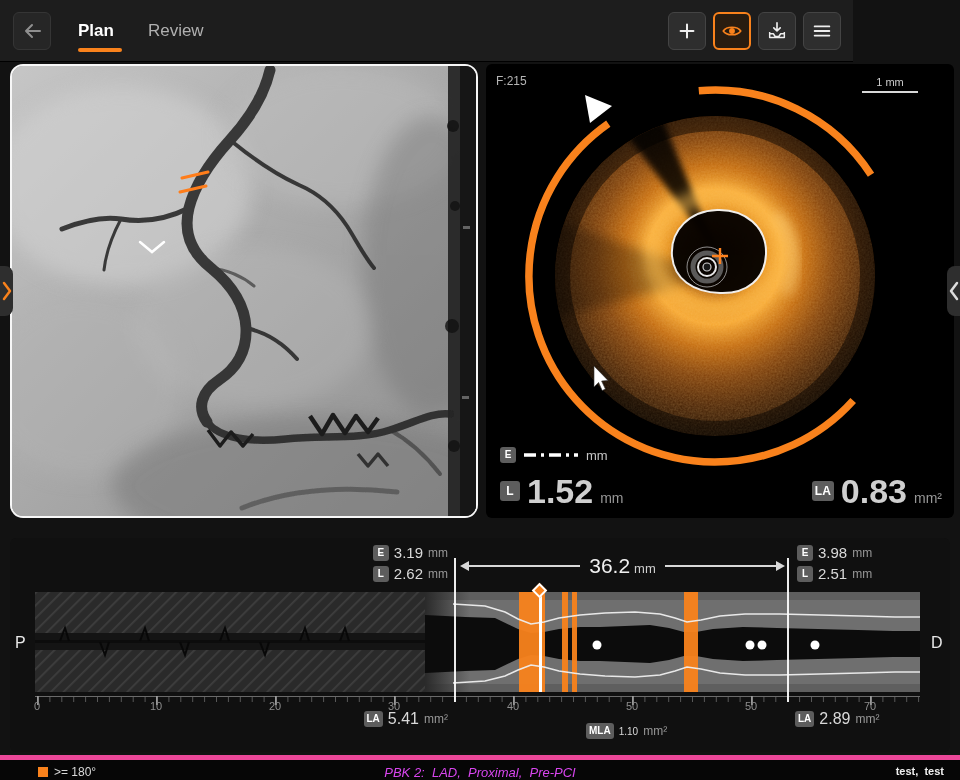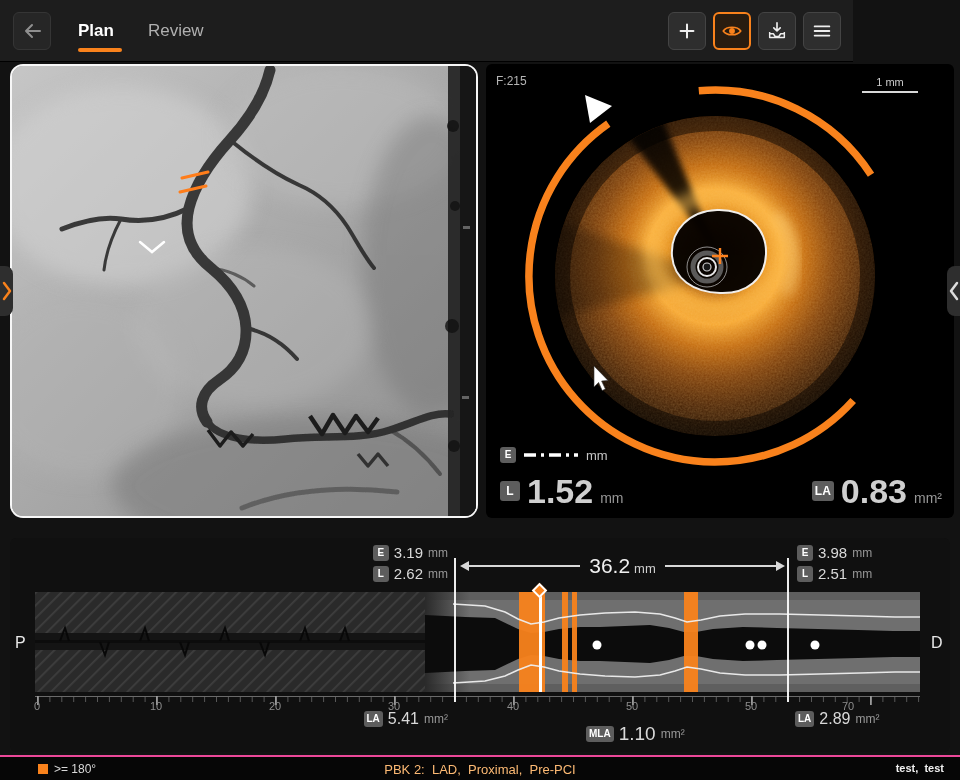--- a/index.html
+++ b/index.html
@@ -98,26 +98,26 @@
                 font-size:11px; color:#8d8d8d; }
 
   .area-label { position:absolute; display:flex; align-items:center; gap:5px; }
   .area-label .v { font-size:16px; color:#d9d9d9; }
   .area-left  { left:330px; top:710px; width:118px; justify-content:flex-end; }
   .area-mla   { left:586px; top:723px; }
   .area-right { left:795px; top:710px; }
 
   
   .statusbar { position:absolute; left:0; top:755px; width:960px; height:25px;
-               background:#060606; border-top:2px solid #ec4899; }
+               background:#060606; border-top:5px solid #ec4899; }
   .legend { position:absolute; left:38px; top:5px; display:flex; align-items:center;
             gap:6px; font-size:12px; color:#d8d8d8; }
   .legend-swatch { width:10px; height:10px; background:#f9821c; }
   .status-center { position:absolute; left:0; right:0; top:5px; text-align:center;
-                   font-size:13px; color:#fdba74; }
+                   font-size:13px; color:#d946ef;font-style:italic; }
   .status-right { position:absolute; right:16px; top:5px; font-size:11px;
                   font-weight:bold; color:#f0f0f0; }
   .pre { white-space:pre; }
 </style>
 </head>
 <body>
 
 <div class="app">
 
   <header class="topbar">
@@ -417,30 +417,30 @@
       <line x1="2" y1="4.5" x2="885" y2="4.5" stroke="#9a9a9a" stroke-width="9" stroke-dasharray="1.8 117.2"></line>
     </svg>
   </div>
   <span class="tick-label" style="left:25px">0</span>
   <span class="tick-label" style="left:144px">10</span>
   <span class="tick-label" style="left:263px">20</span>
   <span class="tick-label" style="left:382px">30</span>
   <span class="tick-label" style="left:501px">40</span>
   <span class="tick-label" style="left:620px">50</span>
   <span class="tick-label" style="left:739px">50</span>
-  <span class="tick-label" style="left:836px">70</span>
+  <span class="tick-label" style="left:858px">70</span>
 
   <div class="area-label area-left">
     <span class="badge">LA</span>
     <span class="v">5.41</span>
     <span class="unit">mm²</span>
   </div>
   <div class="area-label area-mla">
     <span class="badge">MLA</span>
-    <span class="v" style="font-size:19px">1.10</span>
+    <span class="v" style="font-size:10px">1.10</span>
     <span class="unit">mm²</span>
   </div>
   <div class="area-label area-right">
     <span class="badge">LA</span>
     <span class="v">2.89</span>
     <span class="unit">mm²</span>
   </div>
 
   <footer class="statusbar">
     <div class="legend">

